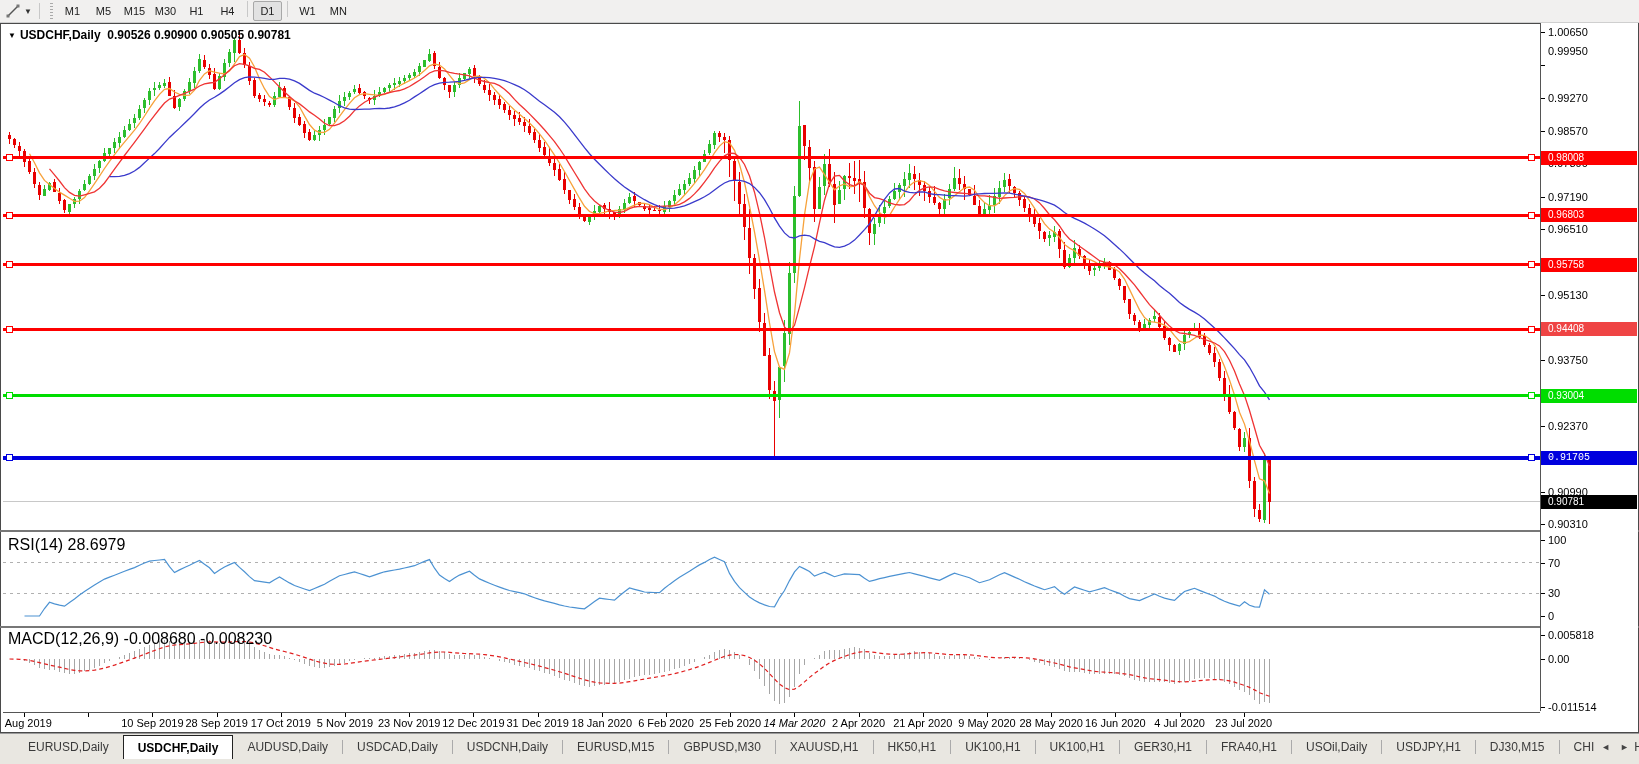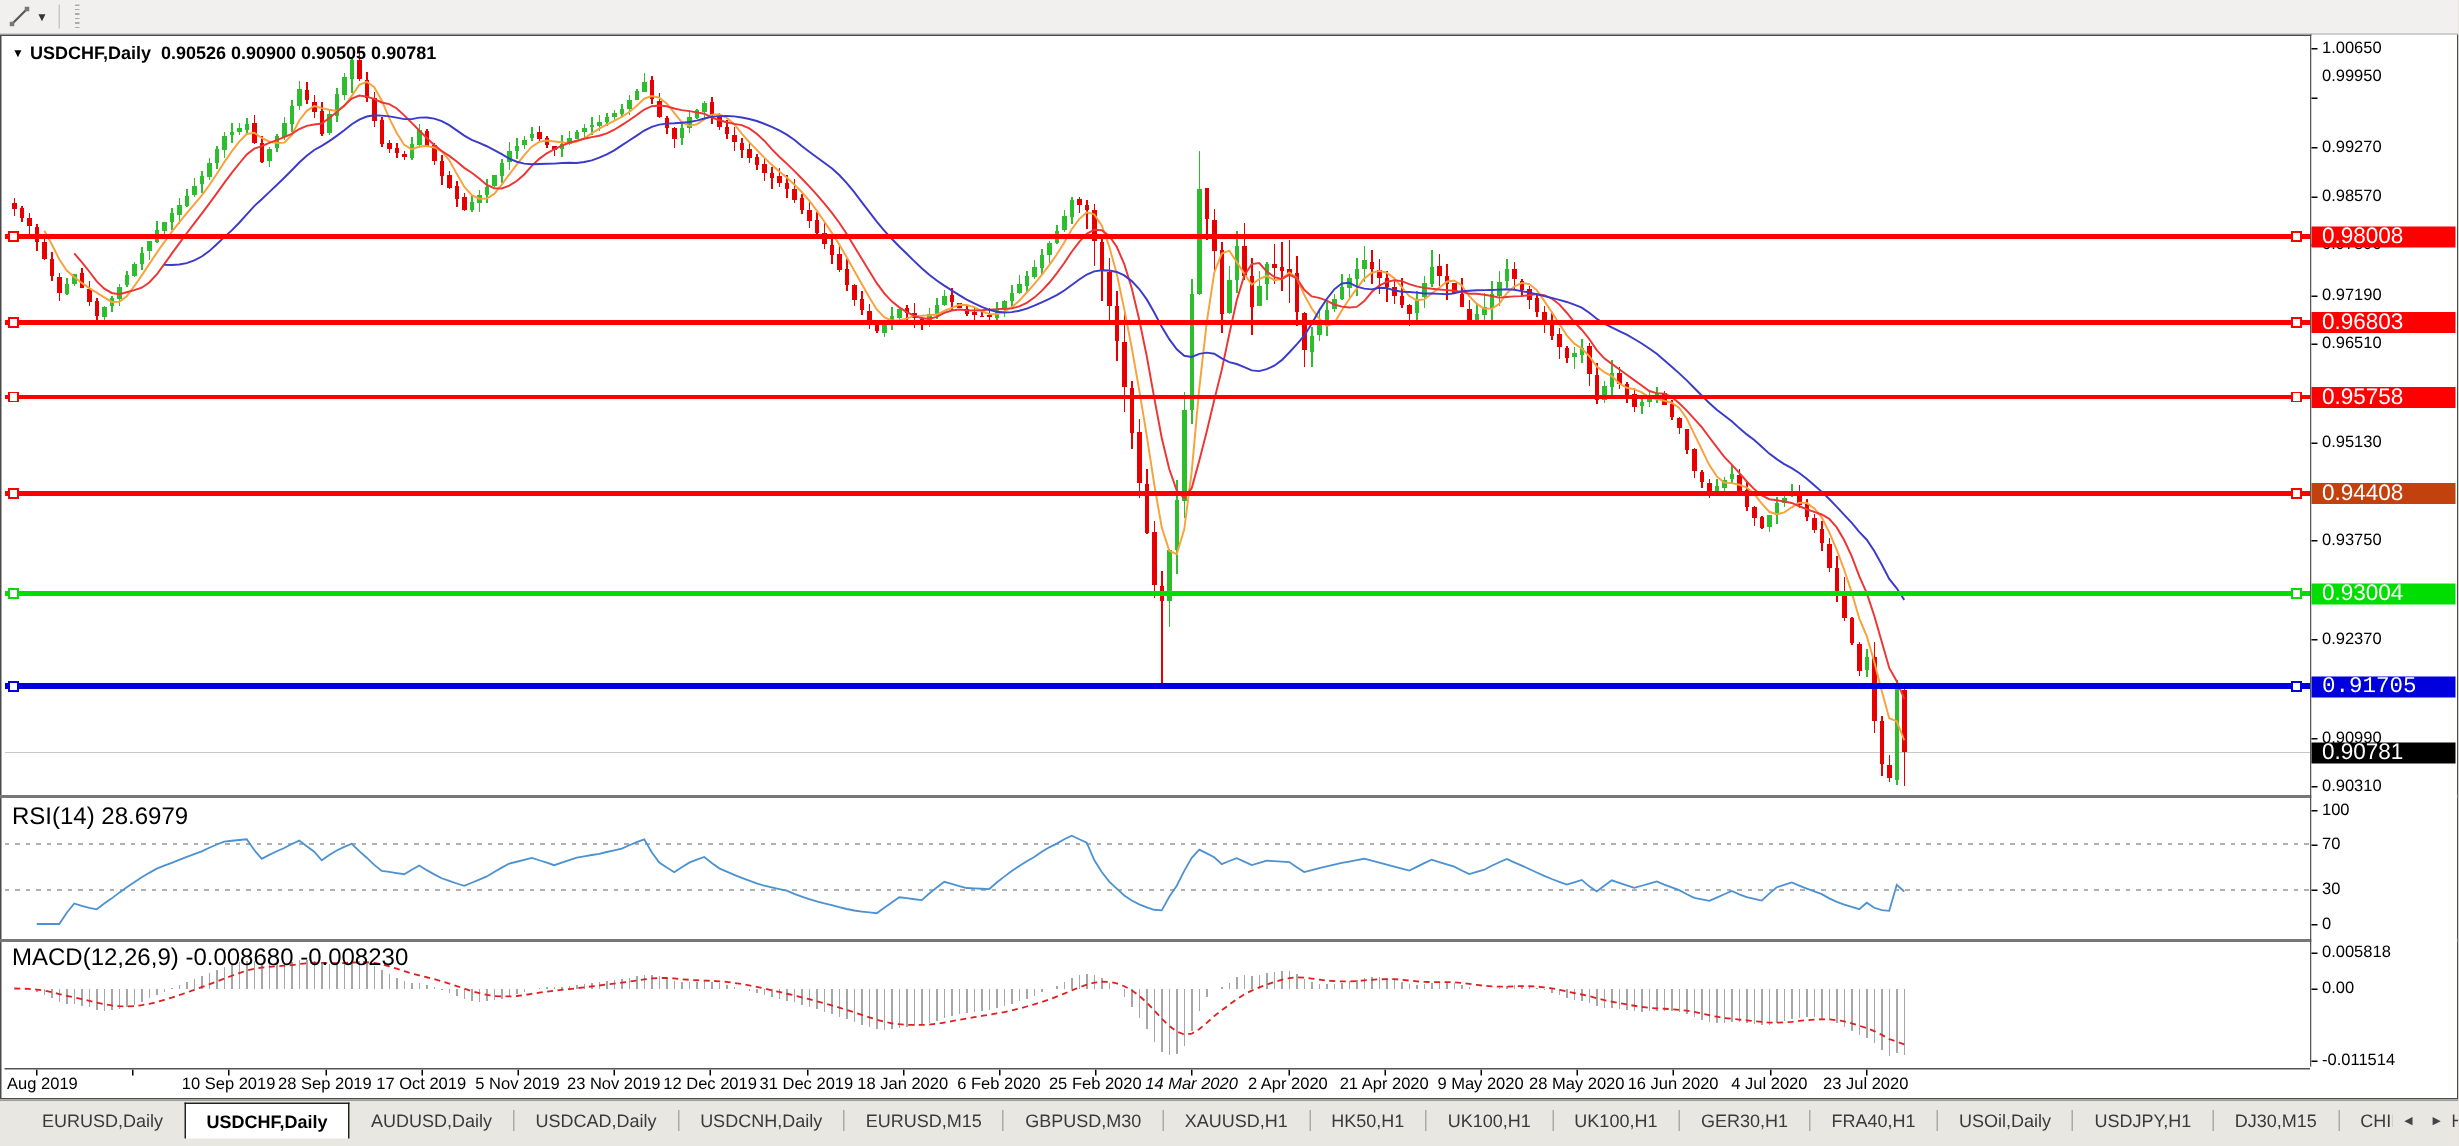--- a/index.html
+++ b/index.html
@@ -21,21 +21,21 @@
   #main-svg,#rsi-svg,#macd-svg{position:absolute;left:3px;background:#fff;}
   .pane-sep{position:absolute;left:0;width:1639px;height:2px;background:#777;}
   #axis-vline{position:absolute;left:1540px;top:23px;width:1px;height:688px;background:#555;}
   #chart-title{position:absolute;left:8px;top:28px;font-size:12px;font-weight:700;color:#000;white-space:nowrap;}
   #chart-title .caret{font-size:8px;vertical-align:1px;margin-right:4px;}
   .pane-label{position:absolute;left:8px;font-size:16px;color:#000;white-space:nowrap;}
   
   #price-axis{position:absolute;left:1541px;top:23px;width:97px;height:688px;background:#fff;font-size:11px;color:#000;}
   .ax-tick{position:absolute;left:0;width:4px;height:1px;background:#000;}
   .ax-lbl{position:absolute;left:7px;white-space:nowrap;}
-  .px-box{position:absolute;left:0;width:96px;height:14px;color:#fff;font-size:15px;line-height:14px;padding-left:7px;box-sizing:border-box;}
+  .px-box{position:absolute;left:0;width:96px;height:14px;color:#fff;font-size:10px;line-height:14px;padding-left:7px;box-sizing:border-box;}
   
   #date-axis{position:absolute;left:3px;top:712px;width:1537px;height:19px;background:#fff;border-top:1px solid #555;overflow:hidden;}
   .dt-tick{position:absolute;top:0;width:1px;height:4px;background:#000;}
   .dt-lbl{position:absolute;top:4px;width:90px;margin-left:-45px;text-align:center;font-size:11px;color:#000;white-space:nowrap;}
   
   #tab-bar{position:absolute;left:0;top:733px;width:1639px;height:31px;background:#e9e7e1;
            border-top:1px solid #9a9a9a;display:flex;align-items:flex-start;overflow:hidden;}
   .tab{height:22px;padding:0 14px;display:flex;align-items:center;font-size:12px;color:#3a3a3a;
        white-space:nowrap;cursor:default;margin-top:2px;}
   .tab.active{background:#fff;border:1px solid #222;border-bottom:none;color:#000;font-weight:700;height:23px;margin-top:1px;}
@@ -52,20 +52,33 @@
     <span class="tool-icon">
       <svg width="16" height="16" viewBox="0 0 16 16">
         <line x1="3" y1="13" x2="13" y2="3" stroke="#555" stroke-width="1.4"></line>
         <rect x="1.5" y="11.5" width="3" height="3" fill="#777"></rect>
         <rect x="11.5" y="1.5" width="3" height="3" fill="#777"></rect>
       </svg>
     </span>
     <span class="tool-caret">▼</span>
     <span class="tb-sep"></span>
     <span class="tb-grip"></span>
+    <span id="tf-buttons" style="display: flex;">
+        <span class="tf-btn">M1</span>
+        <span class="tf-btn">M5</span>
+        <span class="tf-btn">M15</span>
+        <span class="tf-btn">M30</span>
+        <span class="tf-btn">H1</span>
+        <span class="tf-btn">H4</span>
+        <span class="tb-sep"></span>
+        <span class="tf-btn active">D1</span>
+        <span class="tb-sep"></span>
+        <span class="tf-btn">W1</span>
+        <span class="tf-btn">MN</span>
+      </span>
   </div>
 
   <div id="chart-window"></div>
 
   <svg id="main-svg" width="1537" height="505" style="top:25px;">
       <line x1="0" y1="476.5887814313346" x2="1537" y2="476.5887814313346" stroke="#c8c8c8" stroke-width="1" shape-rendering="crispEdges"></line>
       <line x1="6.5" y1="107.23986301250306" x2="6.5" y2="119.3330475968711" stroke="#e80000" stroke-width="1" shape-rendering="crispEdges"></line>
       <rect x="5" y="110.01284794030599" width="3" height="4.047113374974373" fill="#e80000" shape-rendering="crispEdges"></rect>
       <line x1="11.5" y1="112.57480131690579" x2="11.5" y2="123.26507340407369" stroke="#e80000" stroke-width="1" shape-rendering="crispEdges"></line>
       <rect x="10" y="113.65614531727203" width="3" height="6.3515916266348995" fill="#e80000" shape-rendering="crispEdges"></rect>
@@ -886,21 +899,21 @@
       <div class="ax-lbl" style="top: 331.317px;">0.93750</div>
       <div class="ax-tick" style="top: 402.981px;"></div>
       <div class="ax-lbl" style="top: 396.981px; text-align: right;">0.92370</div>
       <div class="ax-tick" style="top: 468.644px;"></div>
       <div class="ax-lbl" style="top: 462.644px;">0.90990</div>
       <div class="ax-tick" style="top: 501px;"></div>
       <div class="ax-lbl" style="top: 495px;">0.90310</div>
       <div class="px-box" style="top: 127.712px; background: rgb(254, 0, 0);">0.98008</div>
       <div class="px-box" style="top: 185.049px; background: rgb(254, 0, 0);">0.96803</div>
       <div class="px-box" style="top: 234.772px; background: rgb(254, 0, 0);">0.95758</div>
-      <div class="px-box" style="top: 299.008px; background: #c2410c;">0.94408</div>
+      <div class="px-box" style="top: 299.008px; background: #ef4444;">0.94408</div>
       <div class="px-box" style="top: 365.814px; background: rgb(0, 221, 0);">0.93004</div>
       <div class="px-box" style="top: 427.623px; background: rgb(0, 0, 222); font-family: Liberation Mono, monospace;">0.91705</div>
       <div class="px-box" style="top: 471.589px; background: rgb(0, 0, 0);">0.90781</div>
       <div class="ax-tick" style="top: 517px;"></div>
       <div class="ax-lbl" style="top: 511px;">100</div>
       <div class="ax-tick" style="top: 539.8px;"></div>
       <div class="ax-lbl" style="top: 533.8px;">70</div>
       <div class="ax-tick" style="top: 570.2px;"></div>
       <div class="ax-lbl" style="top: 564.2px;">30</div>
       <div class="ax-tick" style="top: 593px;"></div>

